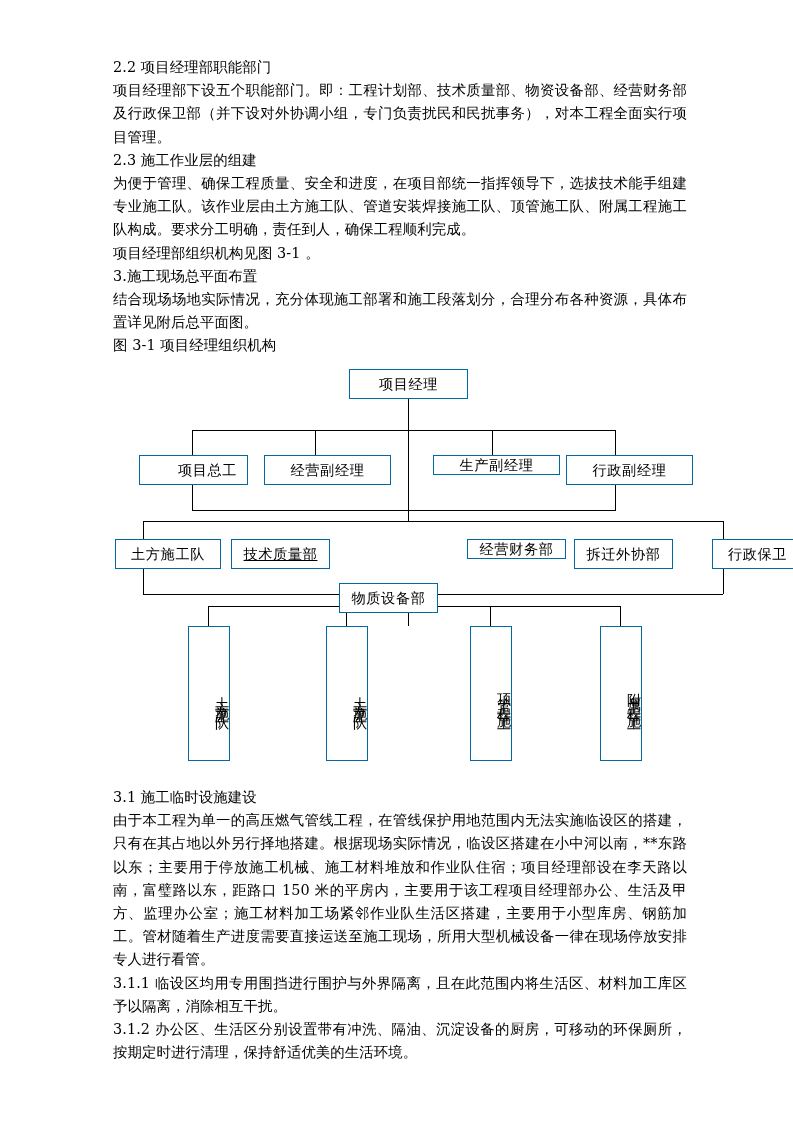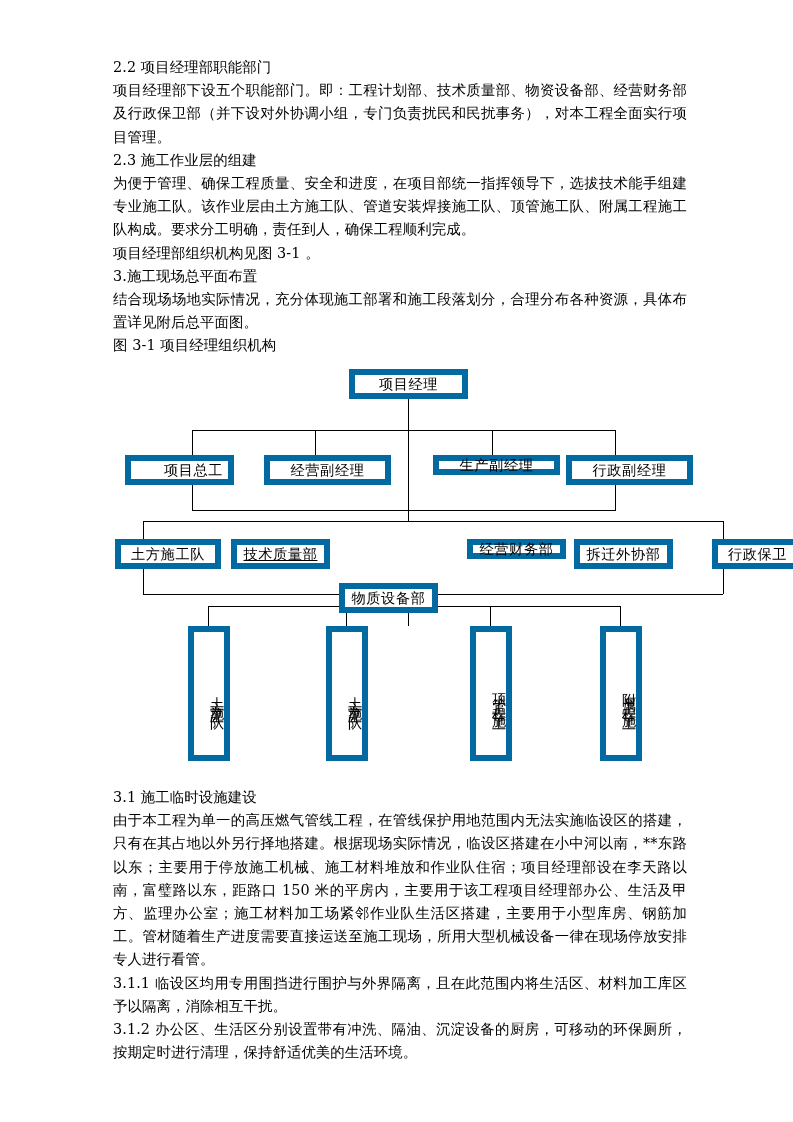--- a/index.html
+++ b/index.html
@@ -37,21 +37,21 @@
   .org-chart {
     position: absolute;
     left: 0;
     top: 352px;
     width: 793px;
     height: 430px;
   }
   .node {
     position: absolute;
     box-sizing: border-box;
-    border: 6px solid #0369a1;
+    border: 1px solid #0369a1;
     background: #ffffff;
     font-size: 14.2px;
     line-height: 1;
     display: flex;
     align-items: center;
     justify-content: center;
     color: #000;
     letter-spacing: 0.6px;
     z-index: 2;
   }
@@ -106,21 +106,21 @@
 
     <div class="ln h" style="left:192px; top:78px; width:424px;"></div>
 
     <div class="ln v" style="left:192px; top:78px; height:25px;"></div>
     <div class="ln v" style="left:315px; top:78px; height:25px;"></div>
     <div class="ln v" style="left:492px; top:78px; height:25px;"></div>
     <div class="ln v" style="left:615px; top:78px; height:25px;"></div>
 
     <div class="ln v" style="left:408px; top:78px; height:80px;"></div>
 
-    <div class="node" style="left:125px; top:103px; width:109px; height:30px;padding-left:28px;">
+    <div class="node" style="left:139px; top:103px; width:109px; height:30px;padding-left:28px;">
       <span>项目总工</span>
     </div>
     <div class="node" style="left:264px; top:103px; width:127px; height:30px;">
       <span>经营副经理</span>
     </div>
     <div class="node" style="left:433px; top:103px; width:127px; height:20px;">
       <span>生产副经理</span>
     </div>
     <div class="node" style="left:566px; top:103px; width:127px; height:30px;text-align:center;">
       <span>行政副经理</span>

